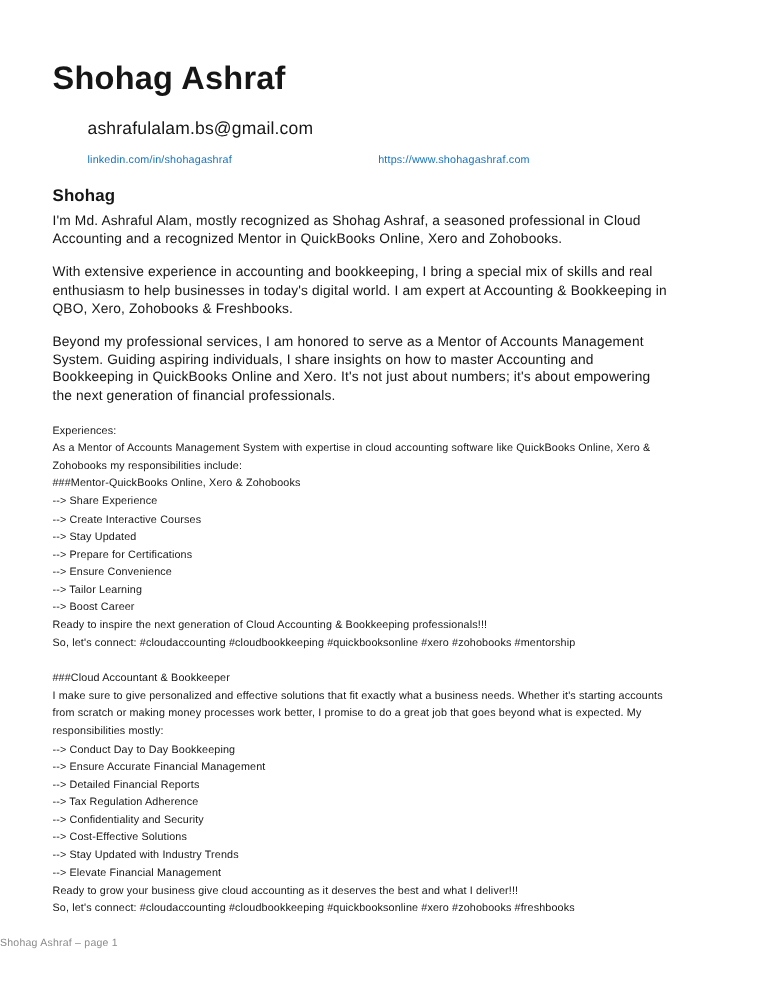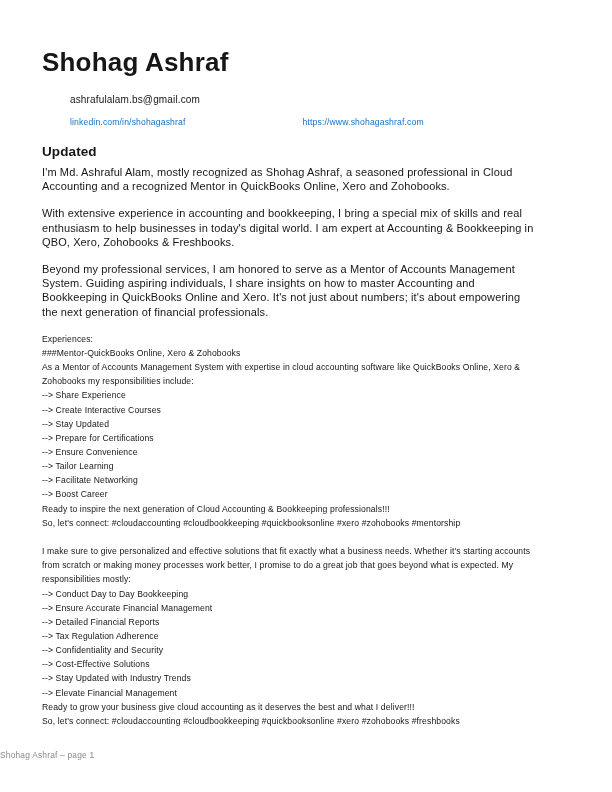--- a/index.html
+++ b/index.html
@@ -33,21 +33,21 @@
     letter-spacing: 0.2px;
     color: #161616;
     line-height: 1.15;
     margin: 0;
   }
   .contact-block {
     margin-top: 16px;
     padding-left: 28px;
   }
   .email {
-    font-size: 10px;
+    font-size: 14px;
     color: #161616;
     letter-spacing: 0.15px;
     margin: 0;
   }
   .links-row {
     margin-top: 12px;
     display: flex;
     align-items: flex-start;
   }
   .link {
@@ -125,45 +125,45 @@
 
       <div class="links-row">
         <a class="link" href="#">linkedin.com/in/shohagashraf</a>
         <a class="link site" href="#">https://www.shohagashraf.com</a>
       </div>
     </div>
   </div>
 
   <div class="content">
 
-    <h2 class="section-title">Updated</h2>
+    <h2 class="section-title">Shohag</h2>
 
     <p class="para">I'm Md. Ashraful Alam, mostly recognized as Shohag Ashraf, a seasoned professional in Cloud Accounting and a recognized Mentor in QuickBooks Online, Xero and Zohobooks.</p>
     <p class="para">With extensive experience in accounting and bookkeeping, I bring a special mix of skills and real enthusiasm to help businesses in today's digital world. I am expert at Accounting &amp; Bookkeeping in QBO, Xero, Zohobooks &amp; Freshbooks.</p>
     <p class="para">Beyond my professional services, I am honored to serve as a Mentor of Accounts Management System. Guiding aspiring individuals, I share insights on how to master Accounting and Bookkeeping in QuickBooks Online and Xero. It's not just about numbers; it's about empowering the next generation of financial professionals.</p>
 
     <div class="plain-block">
 
       <div class="line">Experiences:</div>
 
+      <div class="line">As a Mentor of Accounts Management System with expertise in cloud accounting software like QuickBooks Online, Xero &amp; Zohobooks my responsibilities include:</div>
       <div class="line">###Mentor-QuickBooks Online, Xero &amp; Zohobooks</div>
-      <div class="line">As a Mentor of Accounts Management System with expertise in cloud accounting software like QuickBooks Online, Xero &amp; Zohobooks my responsibilities include:</div>
       <div class="line">--&gt; Share Experience</div>
       <div class="line">--&gt; Create Interactive Courses</div>
       <div class="line">--&gt; Stay Updated</div>
       <div class="line">--&gt; Prepare for Certifications</div>
       <div class="line">--&gt; Ensure Convenience</div>
       <div class="line">--&gt; Tailor Learning</div>
-      <div class="line">--&gt; Facilitate Networking</div>
       <div class="line">--&gt; Boost Career</div>
       <div class="line">Ready to inspire the next generation of Cloud Accounting &amp; Bookkeeping professionals!!!</div>
       <div class="line">So, let's connect: #cloudaccounting #cloudbookkeeping #quickbooksonline #xero #zohobooks #mentorship</div>
 
       <div class="line spacer"></div>
 
+      <div class="line">###Cloud Accountant &amp; Bookkeeper</div>
       <div class="line">I make sure to give personalized and effective solutions that fit exactly what a business needs. Whether it's starting accounts from scratch or making money processes work better, I promise to do a great job that goes beyond what is expected. My responsibilities mostly:</div>
       <div class="line">--&gt; Conduct Day to Day Bookkeeping</div>
       <div class="line">--&gt; Ensure Accurate Financial Management</div>
       <div class="line">--&gt; Detailed Financial Reports</div>
       <div class="line">--&gt; Tax Regulation Adherence</div>
       <div class="line">--&gt; Confidentiality and Security</div>
       <div class="line">--&gt; Cost-Effective Solutions</div>
       <div class="line">--&gt; Stay Updated with Industry Trends</div>
       <div class="line">--&gt; Elevate Financial Management</div>
       <div class="line">Ready to grow your business give cloud accounting as it deserves the best and what I deliver!!!</div>

